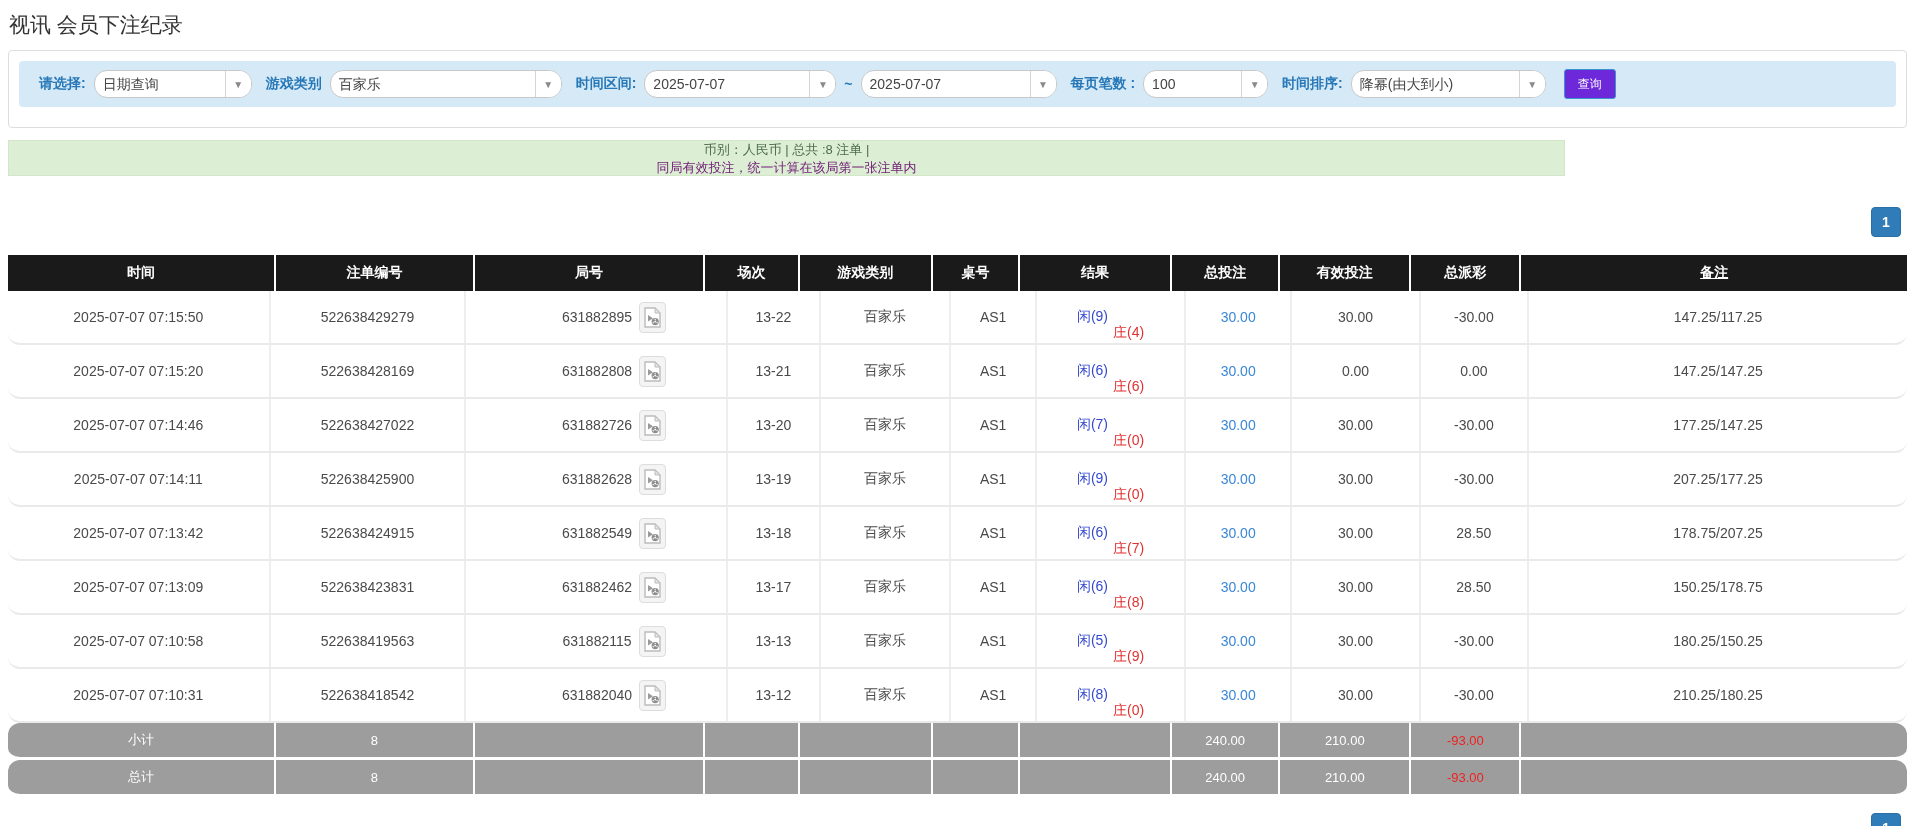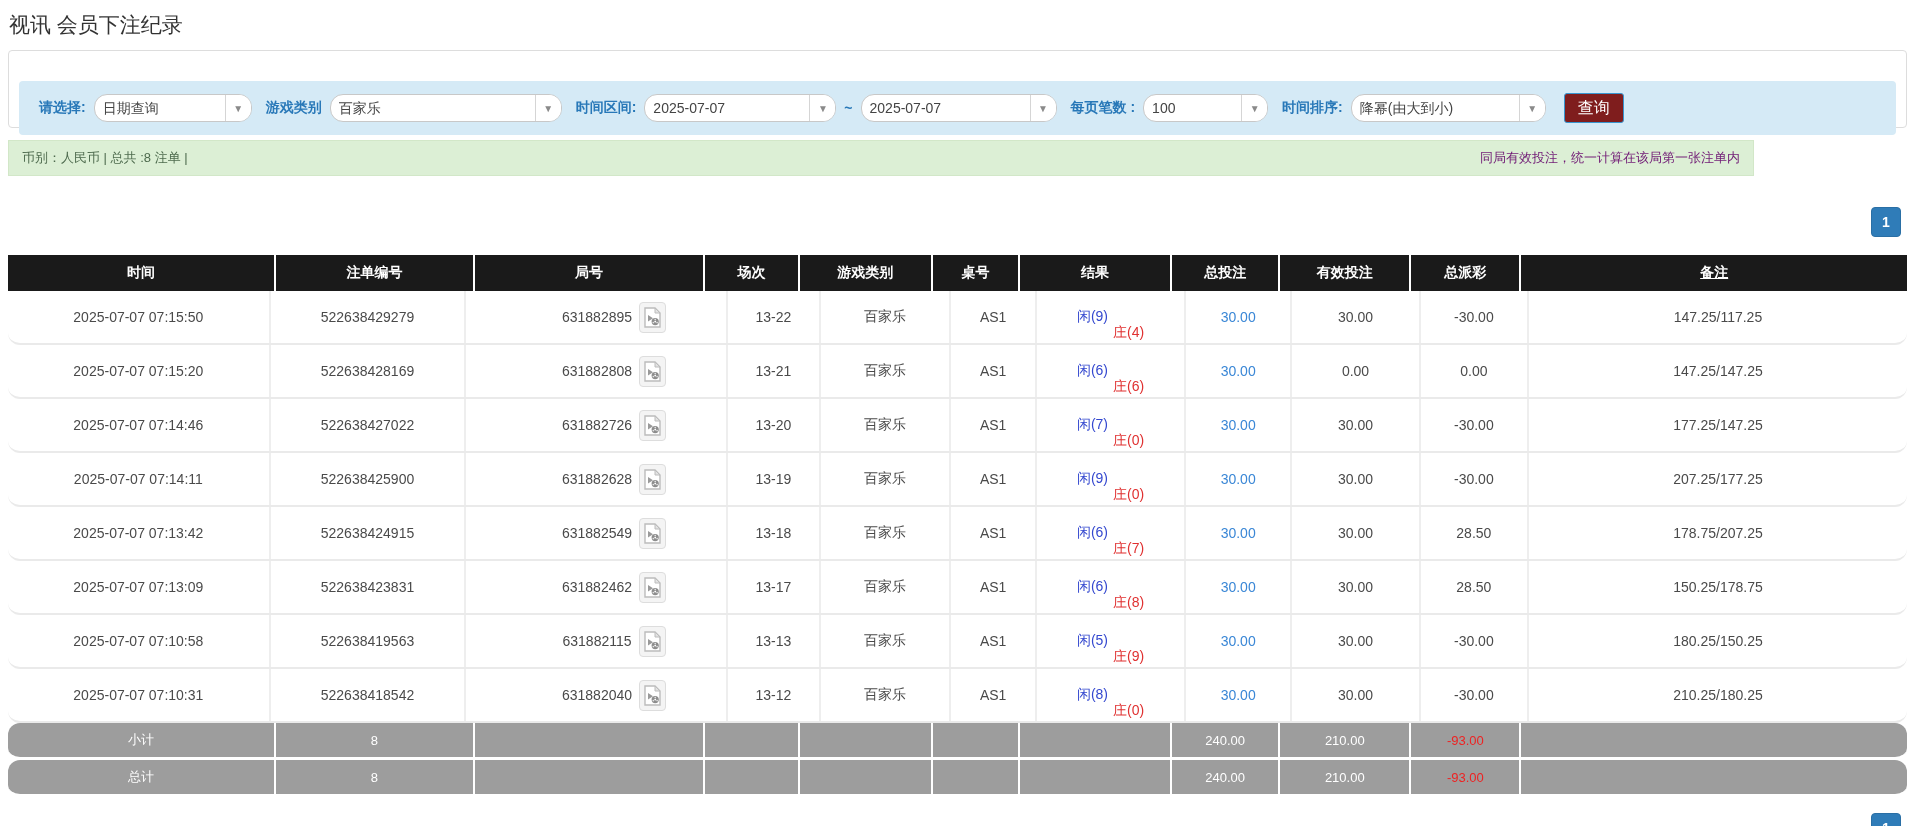--- a/index.html
+++ b/index.html
@@ -5,39 +5,39 @@
   * { margin:0; padding:0; box-sizing:border-box; }
   html,body { width:1915px; height:826px; overflow:hidden; background:#fff;
               font-family:"Liberation Sans", sans-serif; }
   .wrap { position:relative; width:1915px; height:826px; overflow:hidden; }
 
   .page-title { position:absolute; left:9px; top:11px; font-size:21px; color:#333; }
 
   
   .filter-panel { position:absolute; left:8px; top:50px; width:1899px; height:78px;
                   background:#fff; border:1px solid #ddd; border-radius:4px; padding:10px; }
-  .filter-bar { height:54px; background:#d5eaf6; border-radius:4px; display:flex;
-                align-items:center; padding-left:20px;margin-top:20px; }
+  .filter-bar { height:46px; background:#d5eaf6; border-radius:4px; display:flex;
+                align-items:center; padding-left:20px; }
   .flabel { color:#2878b8; font-weight:bold; font-size:14px; margin:0 8px 0 14px; white-space:nowrap; }
   .flabel:first-child { margin-left:0; }
   .combo { display:flex; height:28px; background:#fff; border:1px solid #c8c8c8;
            border-radius:13px; overflow:hidden; }
   .combo-text { flex:1; padding:0 8px; line-height:26px; font-size:14px; color:#444; white-space:nowrap; overflow:hidden; }
   .combo-arrow { width:26px; border-left:1px solid #d5d5d5; background:#fff; color:#8a8a8a;
                  display:flex; align-items:center; justify-content:center; font-size:10px; cursor:pointer; }
   .w1{width:158px}.w2{width:232px}.w3{width:192px}.w4{width:196px}.w5{width:125px}.w6{width:195px}
   .tilde { color:#2878b8; font-weight:bold; margin:0 8px; font-size:14px; }
-  .search-btn { margin-left:18px; height:30px; padding:0 13px; background:#7f1d1d;
-                border:1px solid #3895cf; border-radius:3px; color:#fff; font-size:16px;
+  .search-btn { margin-left:18px; height:30px; padding:0 13px; background:#6d28d9;
+                border:1px solid #3895cf; border-radius:3px; color:#fff; font-size:12px;
                 font-family:"Liberation Sans",sans-serif; cursor:pointer; }
 
   
-  .summary-bar { position:absolute; left:8px; top:140px; width:1746px; height:36px;
+  .summary-bar { position:absolute; left:8px; top:140px; width:1557px; height:36px;
                  background:#dcefd5; border:1px solid #d2e7c8; display:flex;
-                 align-items:center; justify-content:space-between; padding:0 13px; }
+                 align-items:center; justify-content:space-between; padding:0 13px;flex-direction:column; }
   .summary-left { color:#4e6b4e; font-size:13px; }
   .summary-right { color:#701a75; font-size:13px; }
 
   
   .pager { position:absolute; right:14px; width:30px; height:30px; background:#2f7cb8;
            border:1px solid #2a6fa5; border-radius:4px; color:#fff; font-weight:bold;
            font-size:14px; display:flex; align-items:center; justify-content:center; cursor:pointer; }
   .pager-top { top:207px; }
   .pager-bottom { top:813px; }
 

